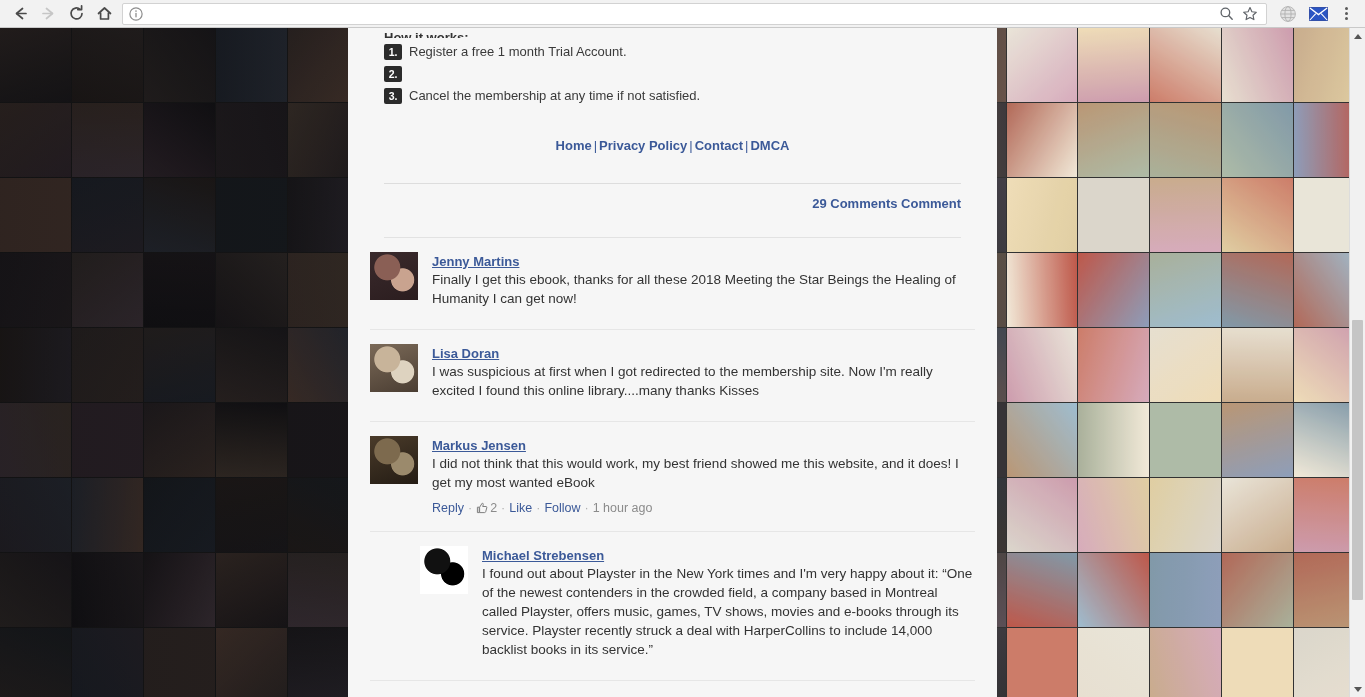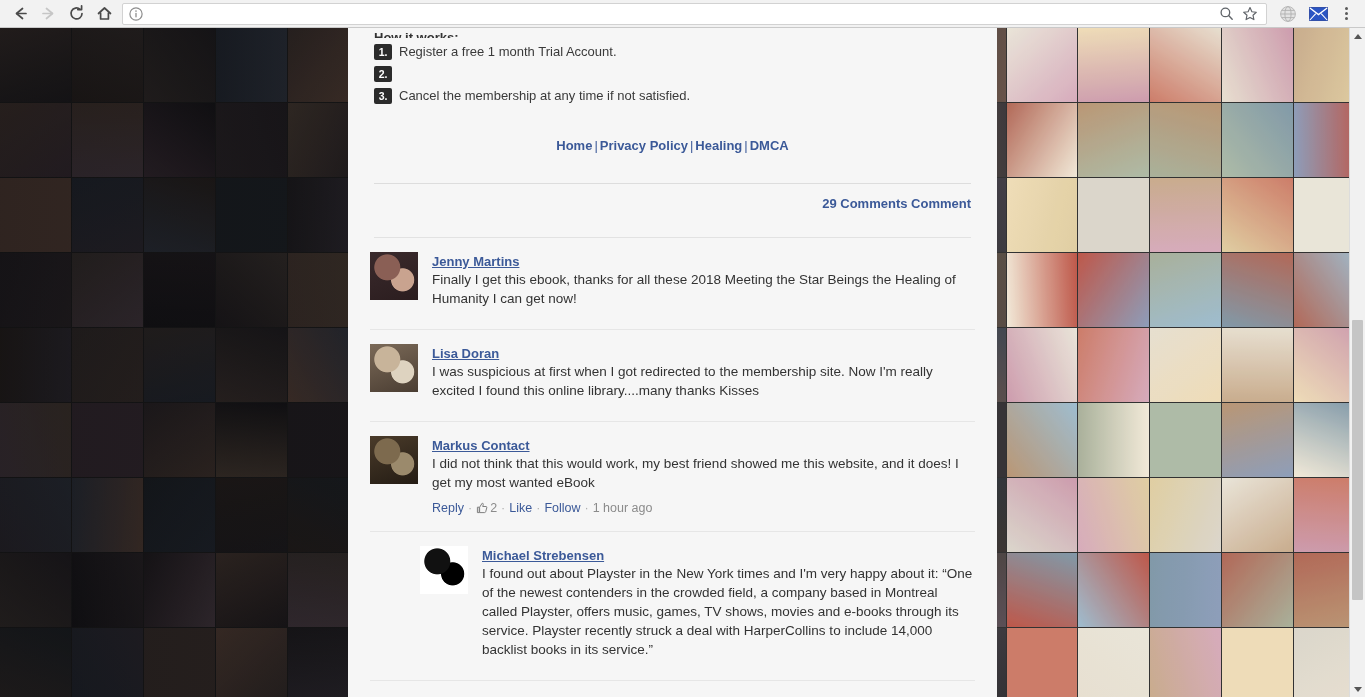--- a/index.html
+++ b/index.html
@@ -87,21 +87,21 @@
   }
 
   
   .content {
     position: absolute; top: 0; left: 348px;
     width: 649px; height: 669px;
     background: #f6f6f6;
     overflow: hidden;
   }
 
-  .howitworks { padding: 0 26px; }
+  .howitworks { padding: 0 36px; }
   .how-title {
     font-size: 13px; font-weight: bold; color: #333;
     padding-top: 2px; height: 10px; overflow: hidden;
   }
   .step { display: flex; align-items: flex-start; margin-top: 5px; }
   .step-num {
     flex: none;
     background: #2b2b2b; color: #fff;
     font-size: 10.5px; font-weight: bold;
     width: 18px; height: 16px;
@@ -474,21 +474,21 @@
       </div>
       <div class="step">
         <span class="step-num">2.</span>
       </div>
       <div class="step">
         <span class="step-num">3.</span>
         <span class="step-text">Cancel the membership at any time if not satisfied.</span>
       </div>
 
       <div class="footer-links">
-        <a href="#">Home</a><span class="sep">|</span><a href="#">Privacy Policy</a><span class="sep">|</span><a href="#">Healing</a><span class="sep">|</span><a href="#" class="active">DMCA</a>
+        <a href="#">Home</a><span class="sep">|</span><a href="#">Privacy Policy</a><span class="sep">|</span><a href="#">Contact</a><span class="sep">|</span><a href="#" class="active">DMCA</a>
       </div>
 
       <div class="divider"></div>
 
       <div class="comments-head">
         <span>29 Comments Comment</span>
       </div>
 
       <div class="divider2"></div>
     </div>
@@ -513,21 +513,21 @@
           <a href="#" class="cname">Lisa Doran</a>
           <div class="ctext">I was suspicious at first when I got redirected to the membership site. Now I'm really excited I found this online library....many thanks Kisses</div>
         </div>
       </div>
 
       <div class="comment">
         <div class="avatar">
           <span class="inner" id="av2" style="background: radial-gradient(circle at 36% 32%, rgb(125, 106, 78) 0px, rgb(125, 106, 78) 28%, transparent 30%), radial-gradient(circle at 68% 58%, rgb(155, 138, 108) 0px, rgb(155, 138, 108) 26%, transparent 28%), linear-gradient(160deg, rgb(74, 59, 42) 0%, rgb(36, 28, 20) 100%);"></span>
         </div>
         <div class="cbody">
-          <a href="#" class="cname">Markus Contact</a>
+          <a href="#" class="cname">Markus Jensen</a>
           <div class="ctext">I did not think that this would work, my best friend showed me this website, and it does! I get my most wanted eBook</div>
           <div class="cactions">
             <a href="#">Reply</a><span class="dot">·</span><span class="thumb"><svg width="12" height="12" viewBox="0 0 12 12">
                   <path d="M3.2 5.2 H1.4 V10.6 H3.2 Z" fill="none" stroke="#7f7f7f" stroke-width="1"></path>
                   <path d="M3.6 5.2 L6.2 1.2 C7.2 1.2 7.5 2 7.2 2.9 L6.7 4.5 H10 C10.7 4.5 11 5.1 10.8 5.7 L9.7 9.7 C9.5 10.3 9.1 10.6 8.5 10.6 H3.6 Z" fill="none" stroke="#7f7f7f" stroke-width="1" stroke-linejoin="round"></path>
                 </svg></span><span>2</span><span class="dot">·</span><a href="#">Like</a><span class="dot">·</span><a href="#">Follow</a><span class="dot">·</span><span>1 hour ago</span>
           </div>
         </div>
       </div>
 

